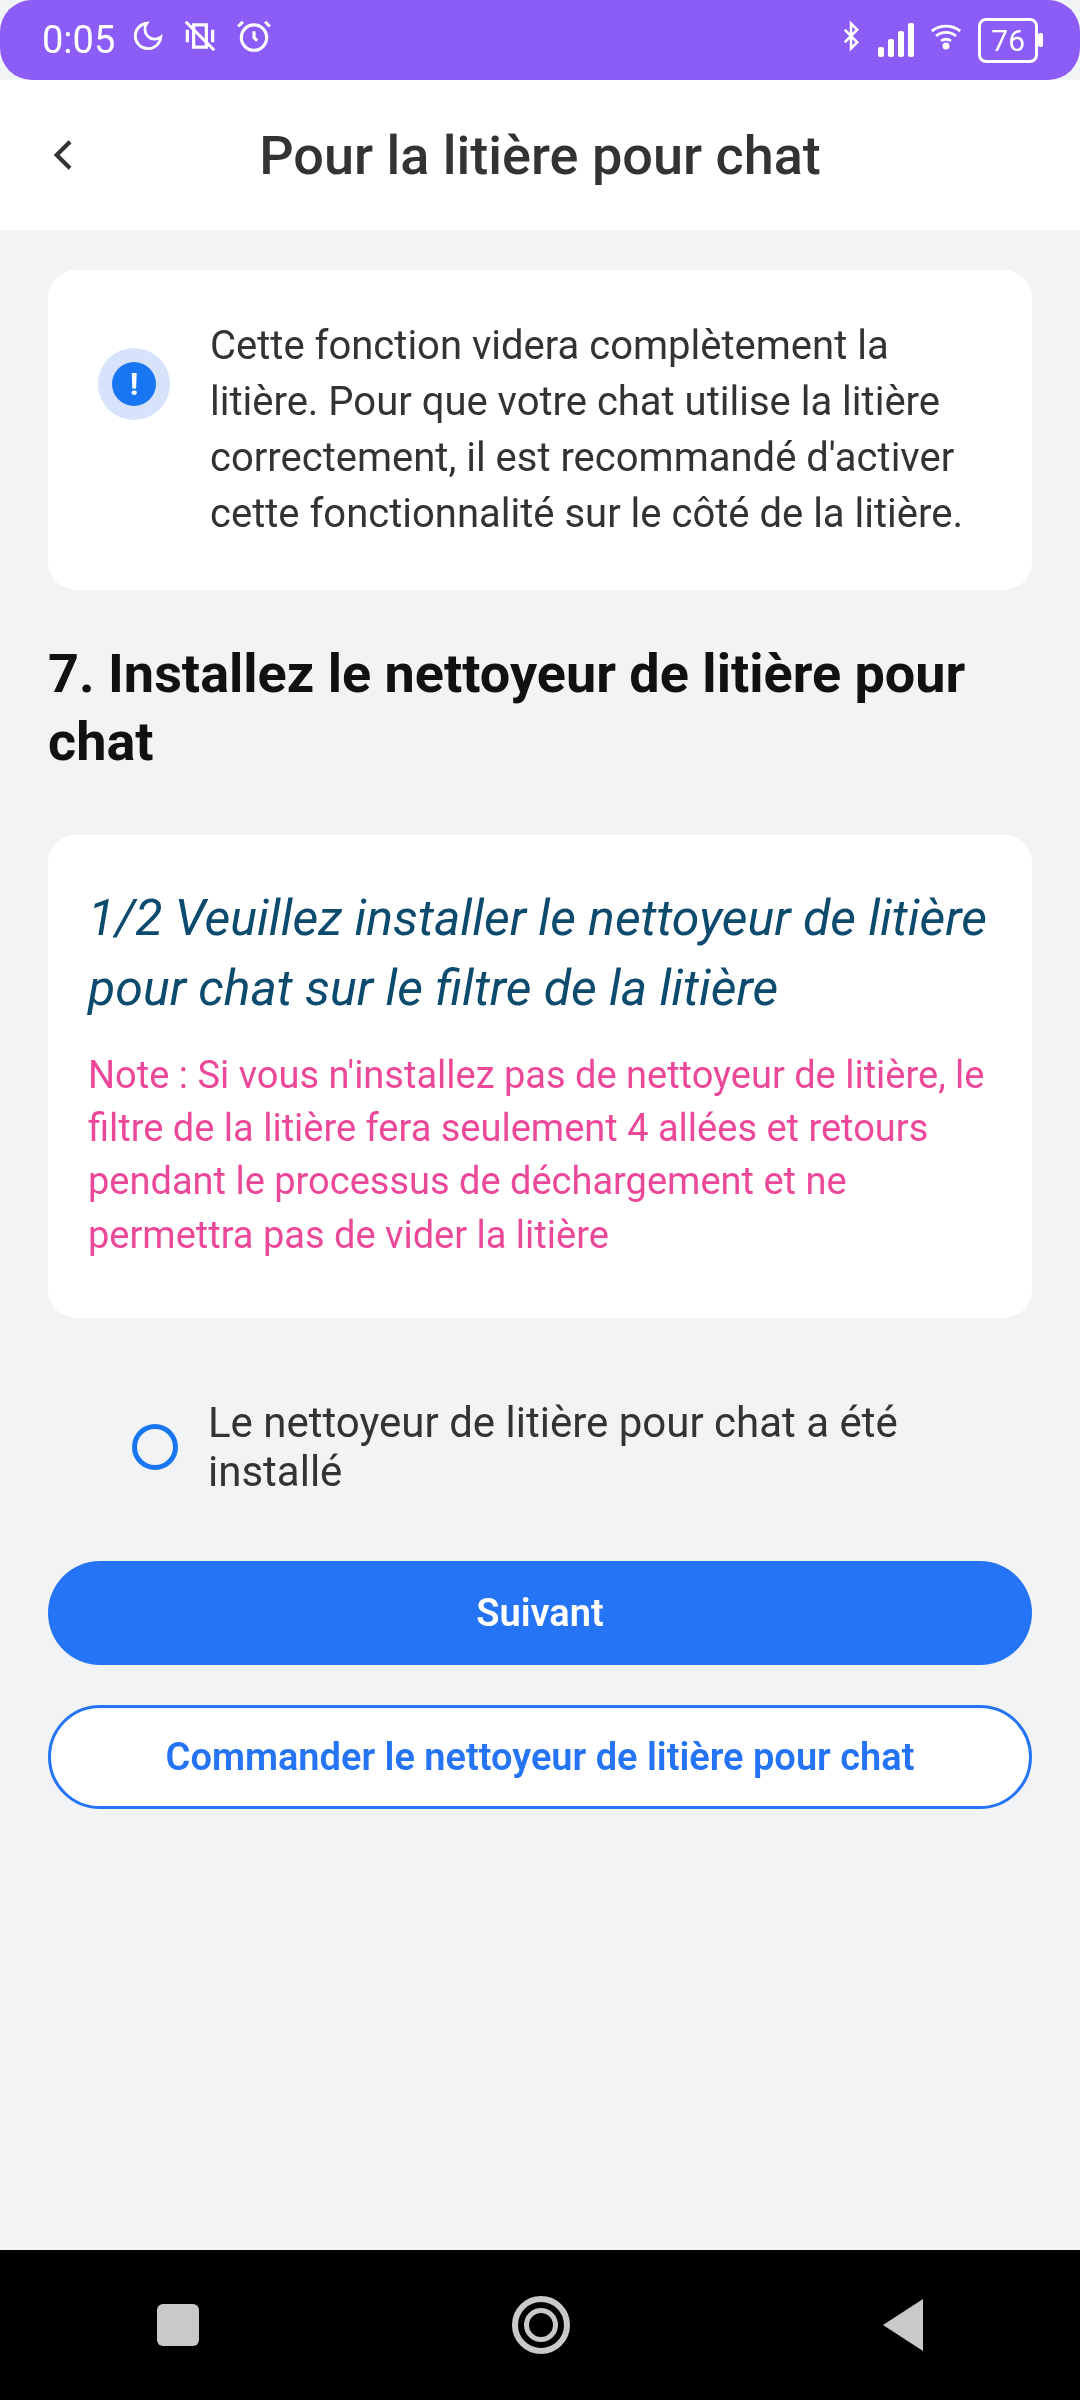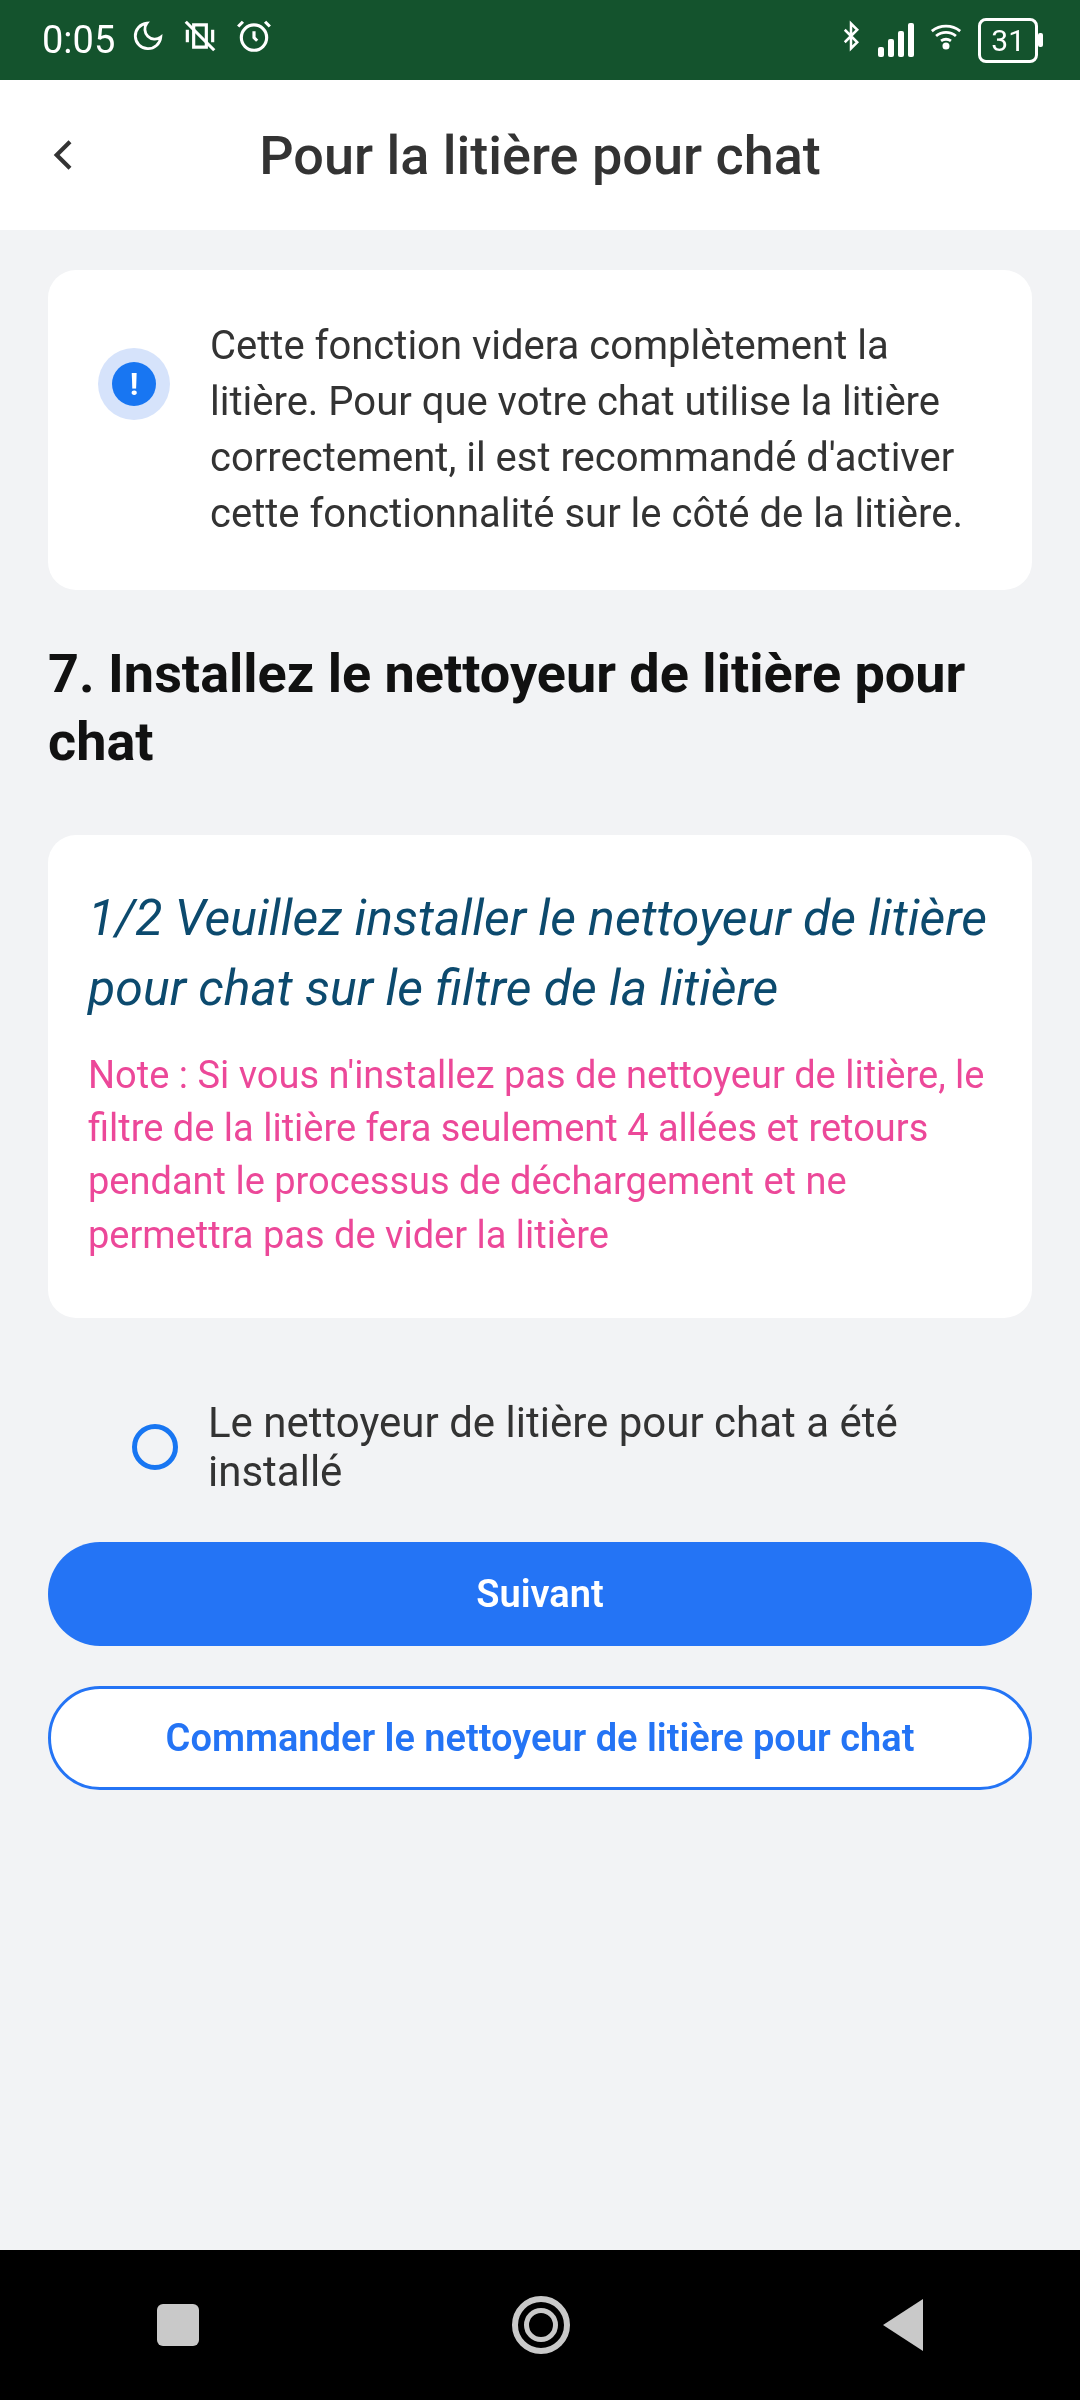--- a/index.html
+++ b/index.html
@@ -1,19 +1,19 @@
 <!DOCTYPE html>
 <html><head>
 <meta charset="utf-8">
 <style>
   * { box-sizing: border-box; margin: 0; padding: 0; }
   html, body { width: 1080px; height: 2400px; font-family: -apple-system, "Segoe UI", Roboto, Arial, sans-serif; background: #f2f3f5; }
   
   
-  .status-bar { height: 80px; background: #14532d; color: #fff; display: flex; justify-content: space-between; align-items: center; padding: 0 42px; font-size: 38px; }
+  .status-bar { height: 80px; background: #8b5cf6; color: #fff; display: flex; justify-content: space-between; align-items: center; padding: 0 42px; font-size: 38px; border-radius: 32px; }
   .status-left { display: flex; align-items: center; gap: 16px; }
   .status-right { display: flex; align-items: center; gap: 12px; }
   .battery { border: 3px solid #fff; border-radius: 8px; padding: 2px 10px; font-size: 30px; position: relative; }
   .battery::after { content:""; position:absolute; right:-8px; top:50%; transform:translateY(-50%); width:5px; height:14px; background:#fff; border-radius:2px; }
   
   
   .app-header { height: 150px; background: #fff; display: flex; align-items: center; padding: 0 30px; }
   .back-btn { width: 70px; height: 70px; display:flex; align-items:center; justify-content:center; }
   .page-title { flex:1; text-align:center; font-size: 54px; font-weight: 500; color: #333; margin-right: 70px; }
   
@@ -37,21 +37,21 @@
   .circle-mark { position:absolute; left:60px; top:210px; width:140px; height:140px; border:8px solid #1d5a7a; border-radius:50%; }
   .max-label { position:absolute; bottom:30px; left:50%; transform:translateX(-50%); color:#888; font-size:26px; letter-spacing:4px; }
   .dot-l{position:absolute;bottom:38px;left:calc(50% - 90px);width:14px;height:14px;border:3px solid #999;border-radius:50%;}
   .dot-r{position:absolute;bottom:38px;left:calc(50% + 70px);width:14px;height:14px;border:3px solid #999;border-radius:50%;}
   
   .instr-text { padding: 48px 40px 56px; }
   .instr-main { font-size: 50px; color:#0c4a6e; line-height:1.4; margin-bottom: 26px; font-style: italic; }
   .instr-note { font-size: 38px; color:#ec4899; line-height:1.4; }
   
   
-  .check-row { display:flex; align-items:center; gap: 30px; padding: 0 84px; margin-bottom: 46px; }
+  .check-row { display:flex; align-items:center; gap: 30px; padding: 0 84px; margin-bottom: 65px; }
   .radio { width:46px; height:46px; border:5px solid #1876f2; border-radius:50%; flex-shrink:0; }
   .check-label { font-size: 42px; color:#333; }
   
   
   .btn { width:100%; height:104px; border-radius:65px; font-size:38px; font-weight:600; display:flex; align-items:center; justify-content:center; margin-bottom: 40px; }
   .btn-primary { background:#2474f5; color:#fff; }
   .btn-outline { background:#fff; border:3px solid #2474f5; color:#2474f5; }
   
   
   .nav-bar { position:absolute; bottom:0; left:0; right:0; height:150px; background:#000; display:flex; align-items:center; justify-content:space-around; }
@@ -101,21 +101,21 @@
         <span class="b2"></span>
         <span class="b3"></span>
         <span class="b4"></span>
       </span>
     <span>
       <svg width="40" height="34" viewBox="0 0 24 24" fill="none" stroke="#fff" stroke-width="2">
           <path d="M2 8.5a16 16 0 0 1 20 0M5 12a11 11 0 0 1 14 0M8.5 15.5a6 6 0 0 1 7 0"></path>
           <circle cx="12" cy="19" r="1.5" fill="#fff"></circle>
         </svg>
     </span>
-    <span class="battery"><span>31</span></span>
+    <span class="battery"><span>76</span></span>
   </div>
 </div>
 
 <div class="app-header">
   <div class="back-btn">
     <svg width="40" height="60" viewBox="0 0 24 24" fill="none" stroke="#333" stroke-width="2.5">
         <path d="M15 4 7 12l8 8"></path>
       </svg>
   </div>
   <div class="page-title">Pour la litière pour chat</div>

